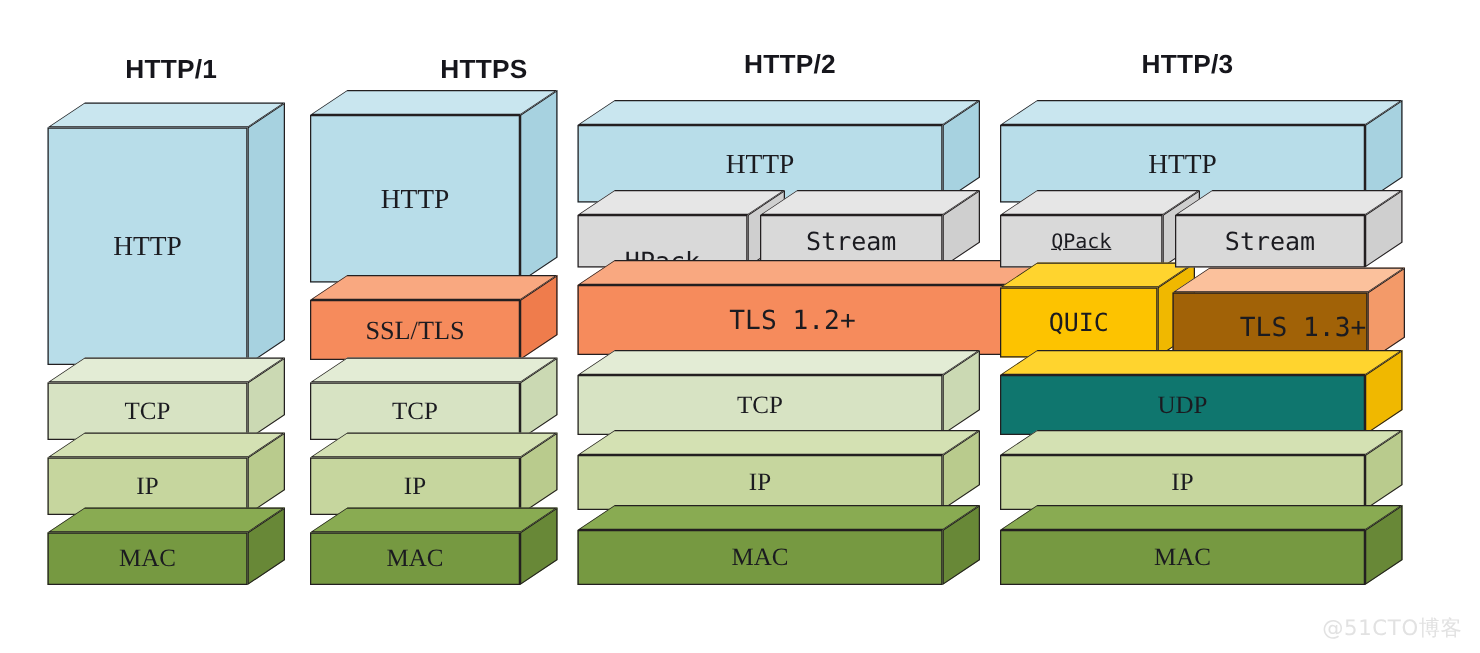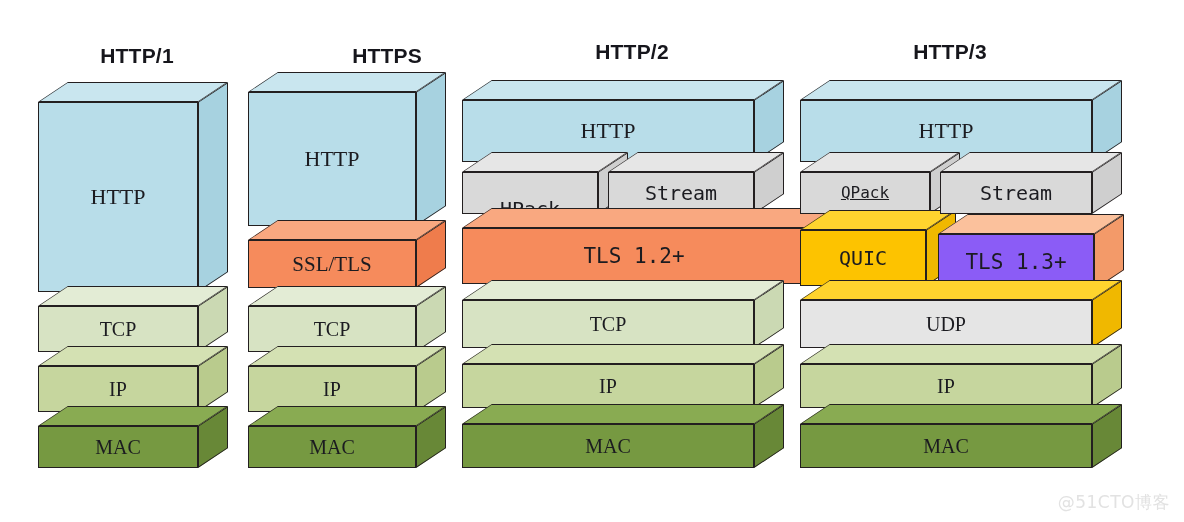--- a/index.html
+++ b/index.html
@@ -246,28 +246,28 @@
       <div class="block" style="left: 800px; top: 230px; width: 126px; height: 56px; z-index: 190;">
         <div class="face-top" style="height: 20px; background: rgb(255, 212, 46); transform: translateY(-20px) skewX(-56.3099deg); transform-origin: left bottom;"></div>
         <div class="face-side" style="left: 126px; width: 30px; background: rgb(240, 184, 0); transform: skewY(-33.6901deg); transform-origin: left top;"></div>
         <div class="face-front" style="background: rgb(253, 195, 0);">
           <span class="label mono" style="font-size: 20px;">QUIC</span>
         </div>
       </div>
       <div class="block" style="left: 938px; top: 234px; width: 156px; height: 56px; z-index: 210;">
         <div class="face-top" style="height: 20px; background: rgb(251, 193, 156); transform: translateY(-20px) skewX(-56.3099deg); transform-origin: left bottom;"></div>
         <div class="face-side" style="left: 156px; width: 30px; background: rgb(243, 154, 105); transform: skewY(-33.6901deg); transform-origin: left top;"></div>
-        <div class="face-front" style="background: #8b5cf6;">
+        <div class="face-front" style="background: #a16207; justify-content: flex-end;">
           <span class="label mono" style="font-size: 21px;">TLS 1.3+</span>
         </div>
       </div>
       <div class="block" style="left: 800px; top: 300px; width: 292px; height: 48px; z-index: 220;">
         <div class="face-top" style="height: 20px; background: rgb(255, 212, 46); transform: translateY(-20px) skewX(-56.3099deg); transform-origin: left bottom;"></div>
         <div class="face-side" style="left: 292px; width: 30px; background: rgb(240, 184, 0); transform: skewY(-33.6901deg); transform-origin: left top;"></div>
-        <div class="face-front" style="background: #e5e5e5;">
+        <div class="face-front" style="background: #0f766e;">
           <span class="label serif" style="font-size: 20px;">UDP</span>
         </div>
       </div>
       <div class="block" style="left: 800px; top: 364px; width: 292px; height: 44px; z-index: 230;">
         <div class="face-top" style="height: 20px; background: rgb(212, 225, 179); transform: translateY(-20px) skewX(-56.3099deg); transform-origin: left bottom;"></div>
         <div class="face-side" style="left: 292px; width: 30px; background: rgb(185, 203, 141); transform: skewY(-33.6901deg); transform-origin: left top;"></div>
         <div class="face-front" style="background: rgb(198, 214, 158);">
           <span class="label serif" style="font-size: 20px;">IP</span>
         </div>
       </div>

